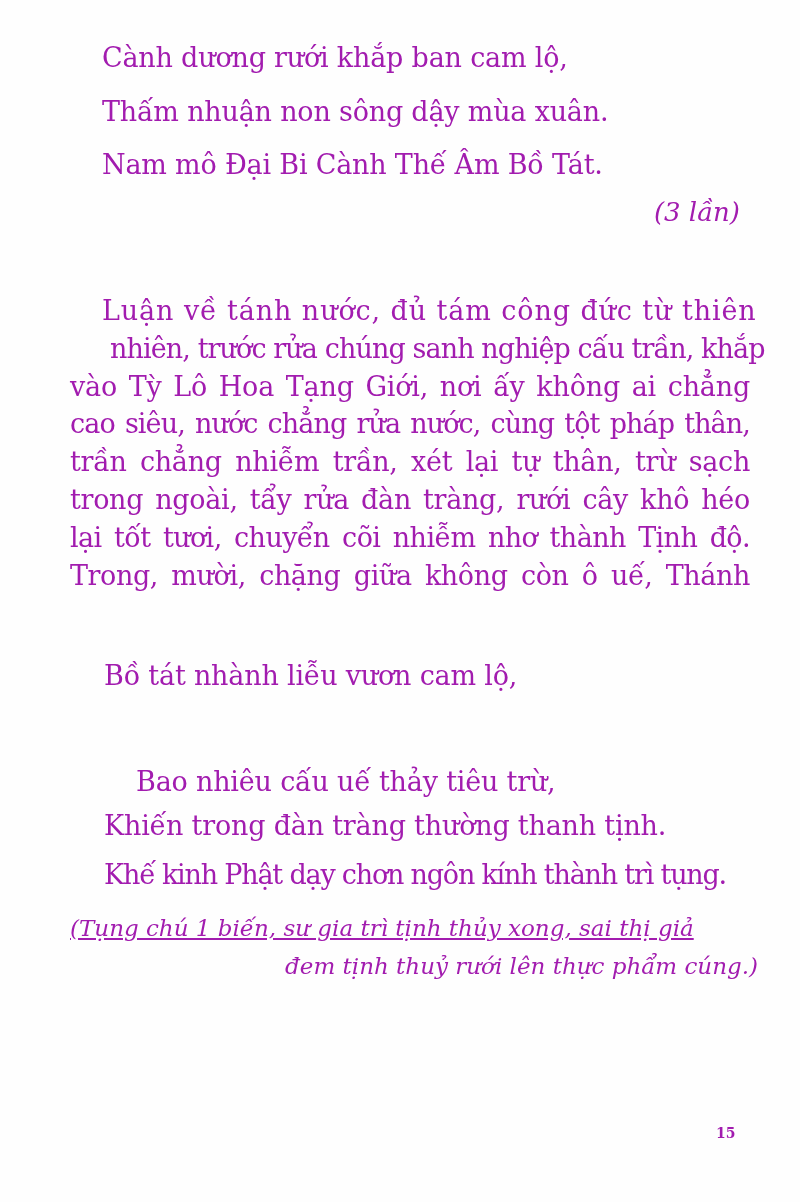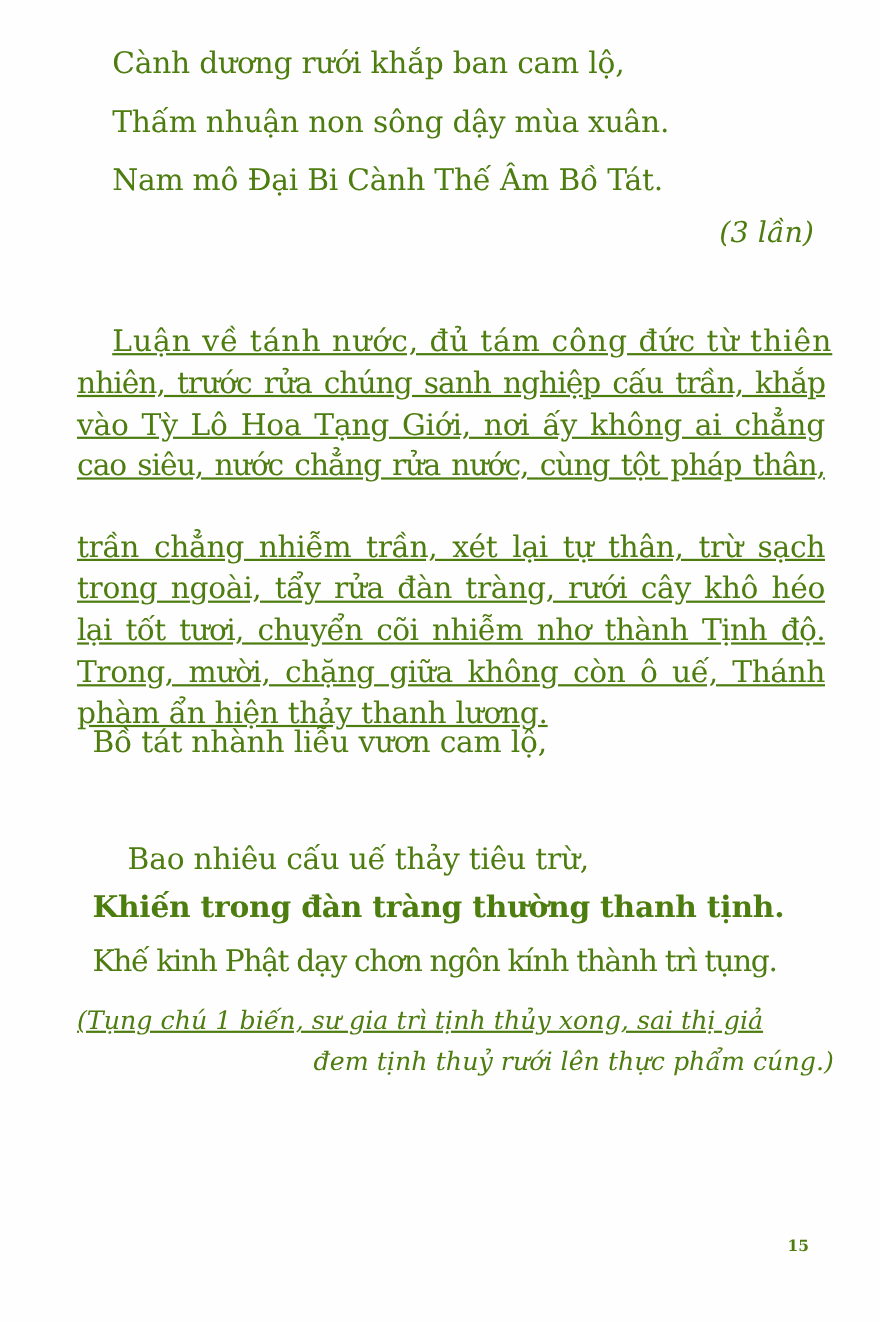--- a/index.html
+++ b/index.html
@@ -1,40 +1,40 @@
 <!DOCTYPE html>
 <html><head>
 <meta charset="utf-8">
 <style>
   html, body { margin: 0; padding: 0; background: #ffffff; }
   body { width: 800px; height: 1202px; position: relative; overflow: hidden; }
   .page {
     position: absolute; left: 0; top: 0; width: 800px; height: 1202px;
     background: #fefefe;
     font-family: "DejaVu Serif", "Liberation Serif", serif;
-    color: #4d7c0f;
+    color: #a21caf;
   }
   .line {
     position: absolute;
     font-size: 27px;
     line-height: 36px;
     white-space: nowrap;
     letter-spacing: -0.2px;
   }
   .verse { left: 102px; }
-  .verse2 { left: 84px; }
+  .verse2 { left: 104px; }
   .prose {
     position: absolute;
     left: 70px; width: 680px;
     font-size: 27px;
     line-height: 37.8px;
     text-align: justify;
     text-align-last: justify;
   }
-  .prose .pline { display: block; height: 37.8px; white-space: nowrap; text-decoration: underline; }
+  .prose .pline { display: block; height: 37.8px; white-space: nowrap; }
   .prose .pline.first { padding-left: 32px; }
   .prose .pline.last { text-align-last: left; }
   .repeat {
     position: absolute; right: 60px; top: 194px;
     font-size: 26px; font-style: italic; line-height: 36px;
   }
   .note {
     position: absolute; left: 70px; width: 690px;
     font-size: 23px; font-style: italic; line-height: 33px;
     white-space: nowrap;
@@ -50,33 +50,32 @@
 <div class="page">
 
   <div class="line verse" style="top:40px;">Cành dương rưới khắp ban cam lộ,</div>
   <div class="line verse" style="top:94px;">Thấm nhuận non sông dậy mùa xuân.</div>
   <div class="line verse" style="top:147px;">Nam mô Đại Bi Cành Thế Âm Bồ Tát.</div>
 
   <div class="repeat">(3 lần)</div>
 
   <div class="prose" style="top:292px;">
     <span class="pline first" style="letter-spacing:0.9px;">Luận về tánh nước, đủ tám công đức từ thiên</span>
-    <span class="pline" style="letter-spacing:-0.9px;">nhiên, trước rửa chúng sanh nghiệp cấu trần, khắp</span>
+    <span class="pline" style="letter-spacing:-0.9px;margin-left:40px;">nhiên, trước rửa chúng sanh nghiệp cấu trần, khắp</span>
     <span class="pline" style="letter-spacing:-0.2px;">vào Tỳ Lô Hoa Tạng Giới, nơi ấy không ai chẳng</span>
     <span class="pline" style="letter-spacing:-0.9px;">cao siêu, nước chẳng rửa nước, cùng tột pháp thân,</span>
-    <span class="pline" style="letter-spacing:-0.3px;margin-top:36px;">trần chẳng nhiễm trần, xét lại tự thân, trừ sạch</span>
+    <span class="pline" style="letter-spacing:-0.3px;">trần chẳng nhiễm trần, xét lại tự thân, trừ sạch</span>
     <span class="pline" style="letter-spacing:-0.3px;">trong ngoài, tẩy rửa đàn tràng, rưới cây khô héo</span>
     <span class="pline" style="letter-spacing:-0.6px;">lại tốt tươi, chuyển cõi nhiễm nhơ thành Tịnh độ.</span>
     <span class="pline" style="letter-spacing:-0.4px;">Trong, mười, chặng giữa không còn ô uế, Thánh</span>
-    <span class="pline last" style="letter-spacing:-0.3px;">phàm ẩn hiện thảy thanh lương.</span>
   </div>
 
   <div class="line verse2" style="top:658px;">Bồ tát nhành liễu vươn cam lộ,</div>
   <div class="line verse2" style="top:764px;margin-left:32px;">Bao nhiêu cấu uế thảy tiêu trừ,</div>
-  <div class="line verse2" style="top:808px;font-weight:bold;">Khiến trong đàn tràng thường thanh tịnh.</div>
+  <div class="line verse2" style="top:808px;">Khiến trong đàn tràng thường thanh tịnh.</div>
   <div class="line verse2" style="top:857px;letter-spacing:-1.2px;">Khế kinh Phật dạy chơn ngôn kính thành trì tụng.</div>
 
   <div class="note" style="top:912px;text-decoration:underline;">(Tụng chú 1 biến, sư gia trì tịnh thủy xong, sai thị giả</div>
   <div class="note" style="top:950px;left:68px;text-align:right;">đem tịnh thuỷ rưới lên thực phẩm cúng.)</div>
 
   <div class="pagenum">15</div>
 
 </div>
 
 </body></html>

